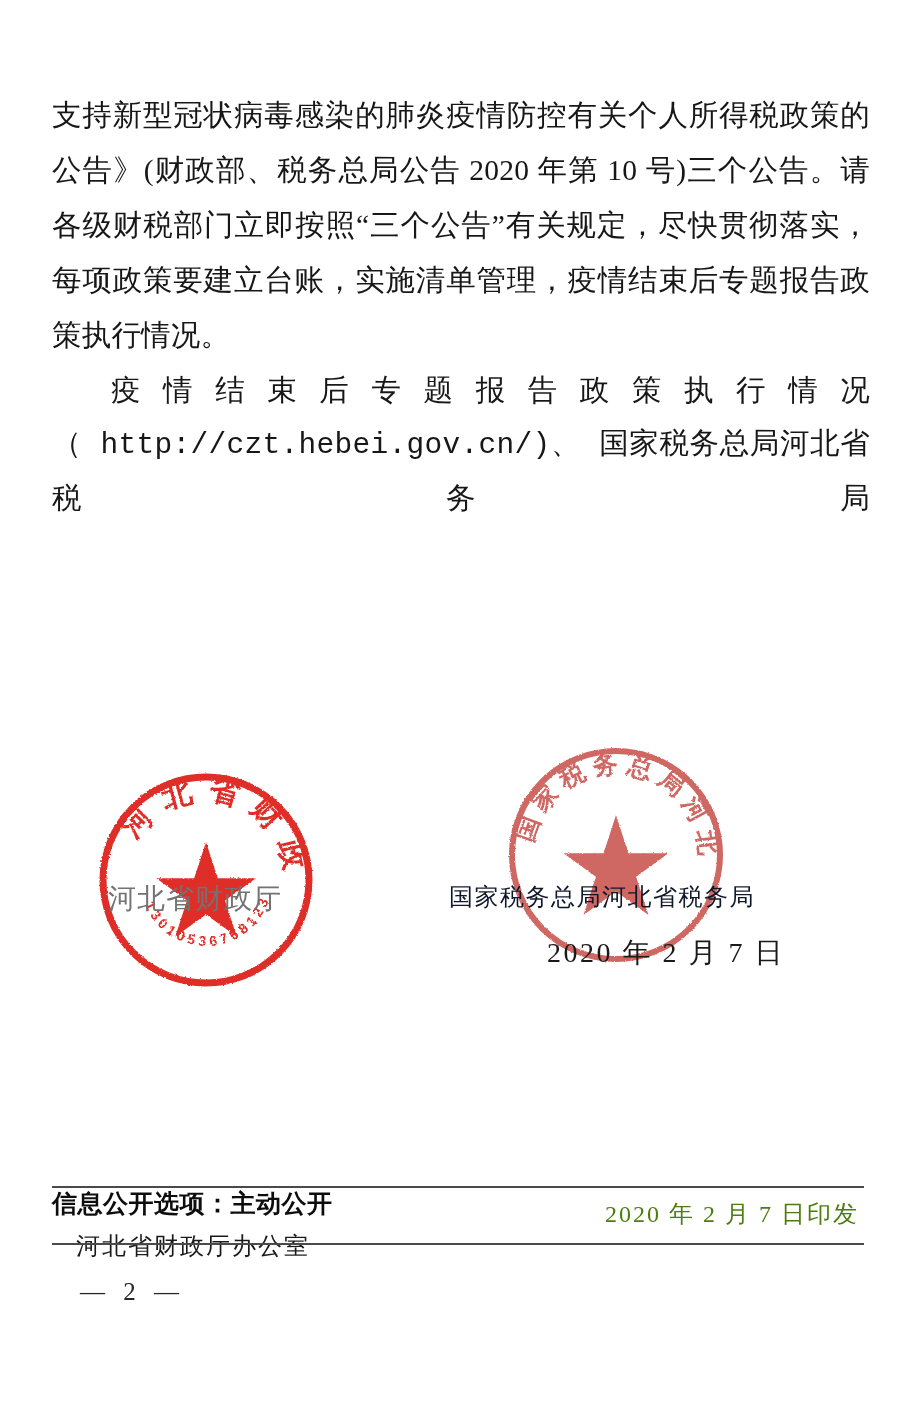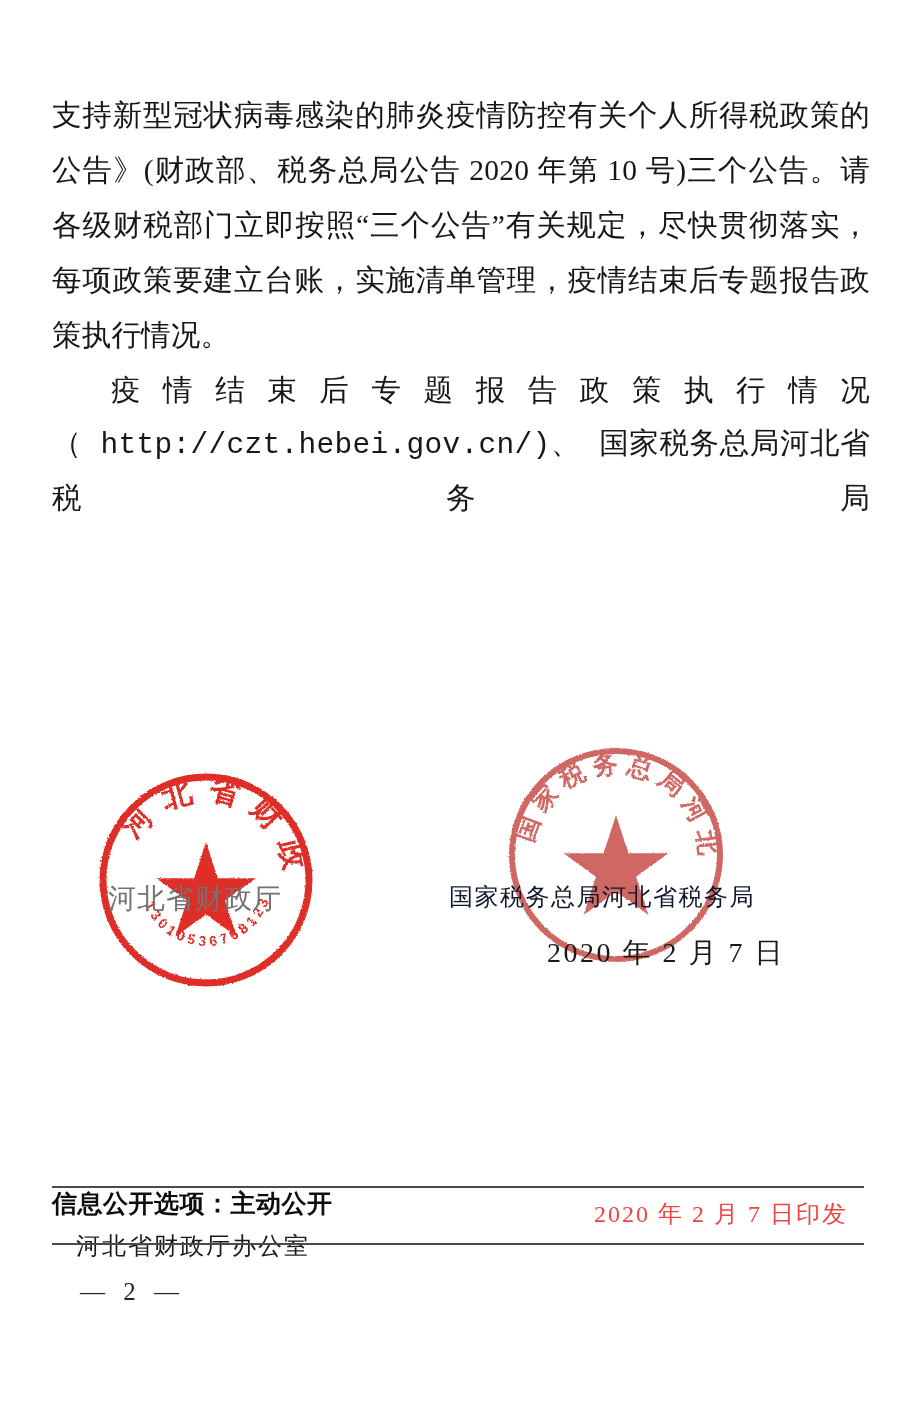--- a/index.html
+++ b/index.html
@@ -129,25 +129,25 @@
     left: 76px;
     top: 1198px;
     font-size: 24px;
     letter-spacing: 2px;
     color: #1a1a1a;
     white-space: nowrap;
     margin-top: 32px;
   }
   .footer-right {
     position: absolute;
-    right: 68px;
+    right: 57px;
     top: 1198px;
     font-size: 24px;
     letter-spacing: 2px;
-    color: #ef4444;
+    color: #4d7c0f;
     white-space: nowrap;
   }
   .page-number {
     position: absolute;
     left: 80px;
     top: 1278px;
     font-size: 25px;
     letter-spacing: 6px;
     color: #262626;
     white-space: nowrap;

